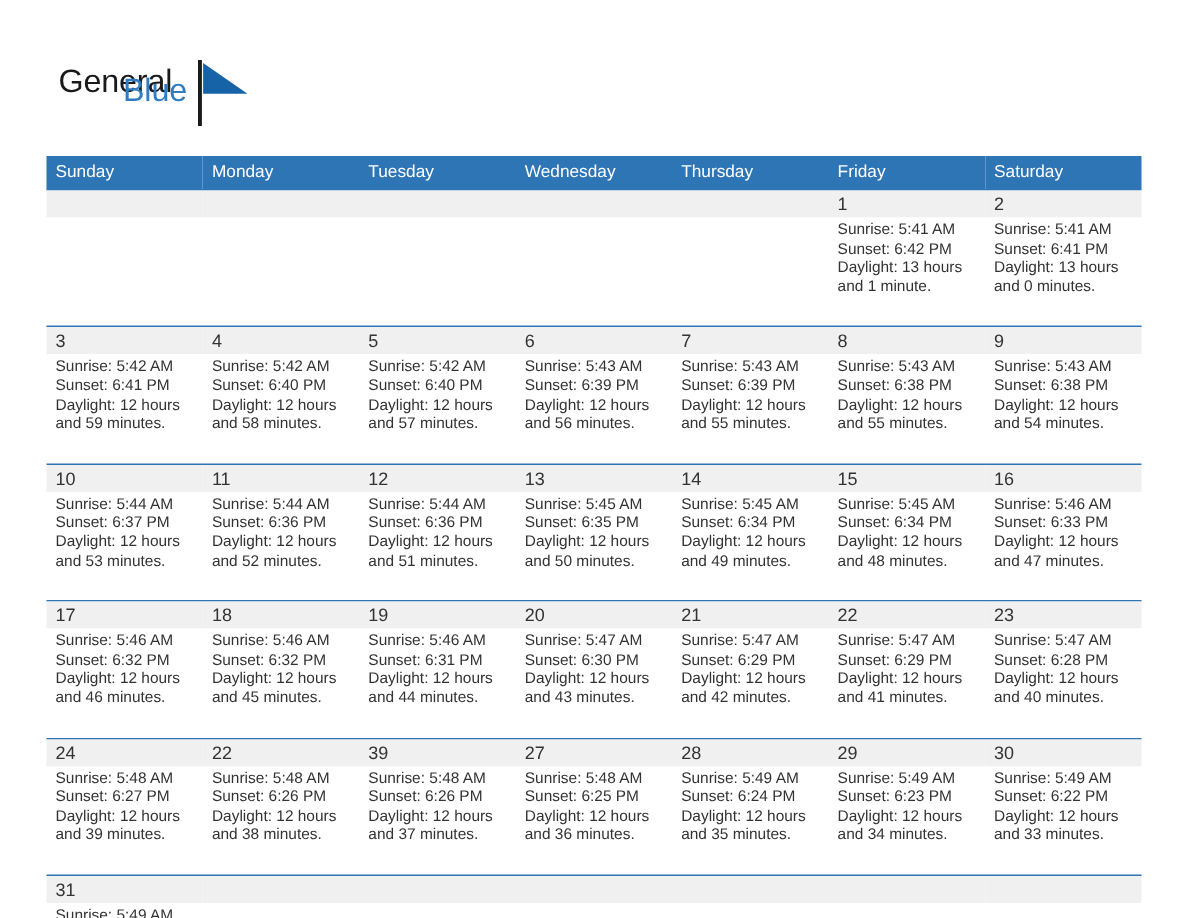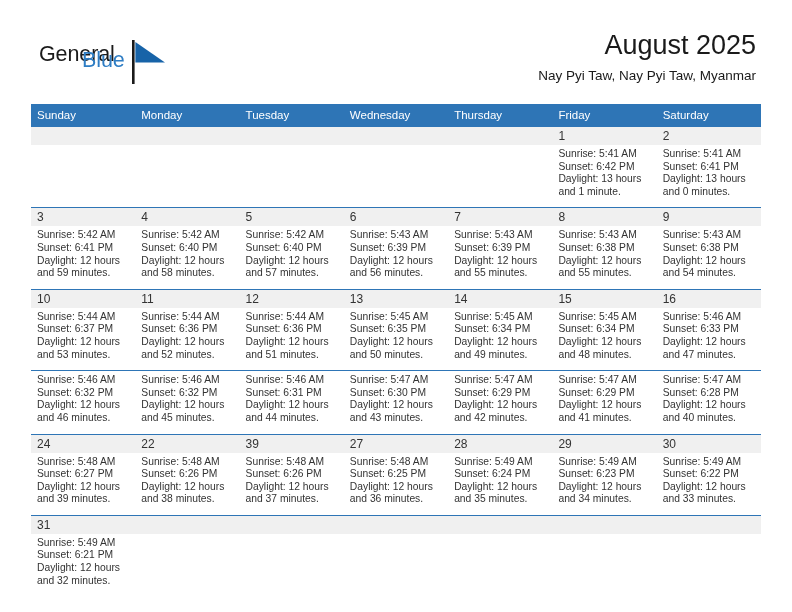--- a/index.html
+++ b/index.html
@@ -126,21 +126,21 @@
     padding: 2px 0 2px 6px;
     height: 18px;
     vertical-align: middle;
     box-sizing: border-box;
   }
   tr.daynum td.empty { color: transparent; }
 
   tr.info td {
     background: #ffffff;
     vertical-align: top;
-    padding: 3px 6px 9px 6px;
+    padding: 3px 6px 19px 6px;
     height: 54px;
     box-sizing: border-box;
   }
   .line {
     font-size: 10.3px;
     line-height: 12.6px;
     color: #333333;
     white-space: nowrap;
   }
 </style>
@@ -155,24 +155,20 @@
       <span class="logo-general">General</span>
       <span class="logo-blue">Blue</span>
       <span class="logo-flag">
         <svg width="36" height="44" viewBox="0 0 36 44" xmlns="http://www.w3.org/2000/svg">
           <rect x="0" y="0" width="2.6" height="44" fill="#1a1a1a"></rect>
           <polygon points="3.4,2 33,22.5 3.4,22.5" fill="#1763a8"></polygon>
         </svg>
       </span>
     </div>
 
-    <div class="title-block">
-      <div class="cal-title">August 2025</div>
-      <div class="cal-subtitle">Nay Pyi Taw, Nay Pyi Taw, Myanmar</div>
-    </div>
 
   </div>
 
   <div class="calendar">
     <table class="cal">
       <colgroup>
         <col>
           <col>
           <col>
           <col>
@@ -331,20 +327,29 @@
             <td>
               <div class="line">Sunrise: 5:46 AM</div>
               <div class="line">Sunset: 6:33 PM</div>
               <div class="line">Daylight: 12 hours</div>
               <div class="line">and 47 minutes.</div>
             </td>
           </tr>
           <tr class="week-sep">
             <td colspan="7"></td>
           </tr>
+          <tr class="daynum">
+            <td>17</td>
+            <td>18</td>
+            <td>19</td>
+            <td>20</td>
+            <td>21</td>
+            <td>22</td>
+            <td>23</td>
+          </tr>
           <tr class="info">
             <td>
               <div class="line">Sunrise: 5:46 AM</div>
               <div class="line">Sunset: 6:32 PM</div>
               <div class="line">Daylight: 12 hours</div>
               <div class="line">and 46 minutes.</div>
             </td>
             <td>
               <div class="line">Sunrise: 5:46 AM</div>
               <div class="line">Sunset: 6:32 PM</div>

